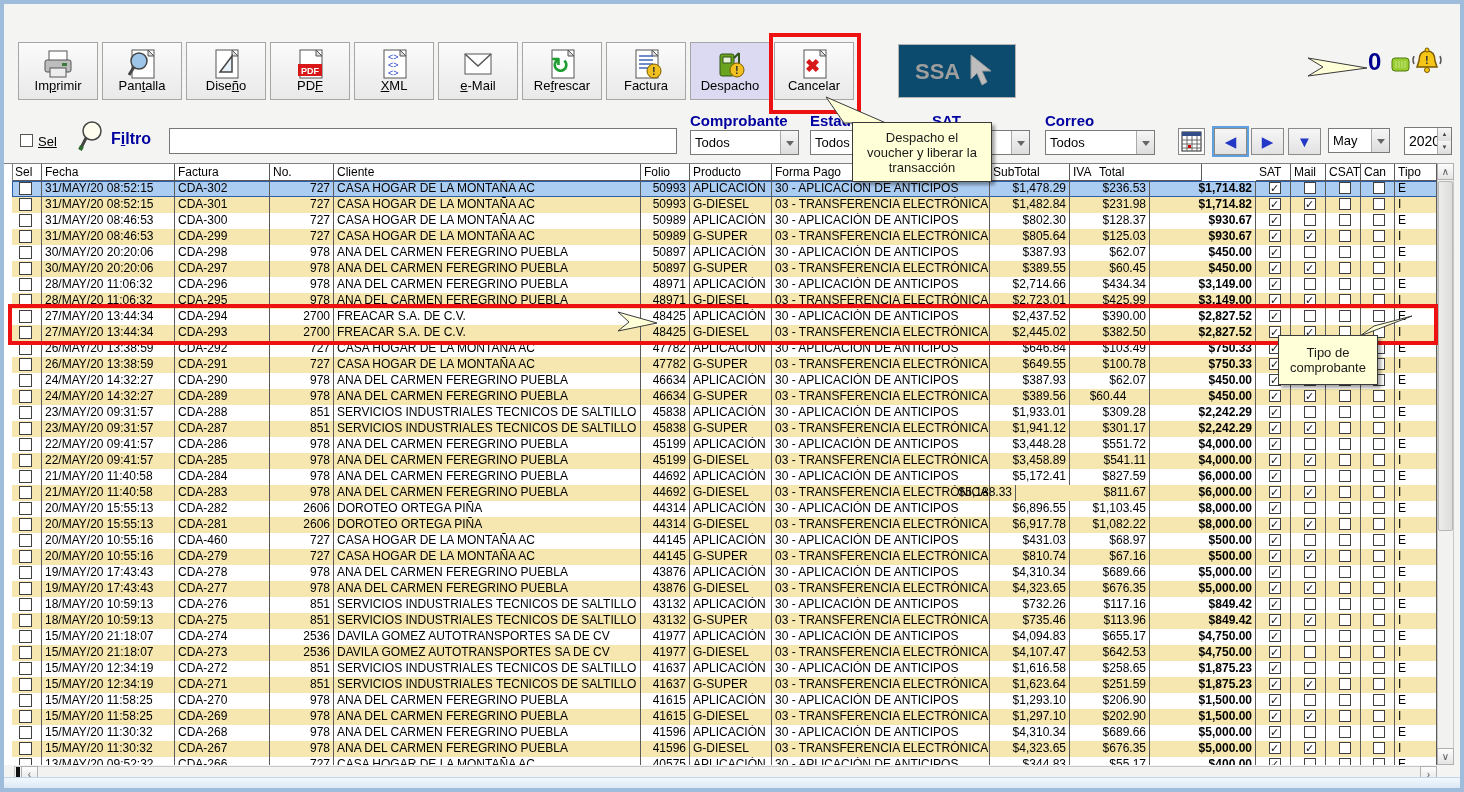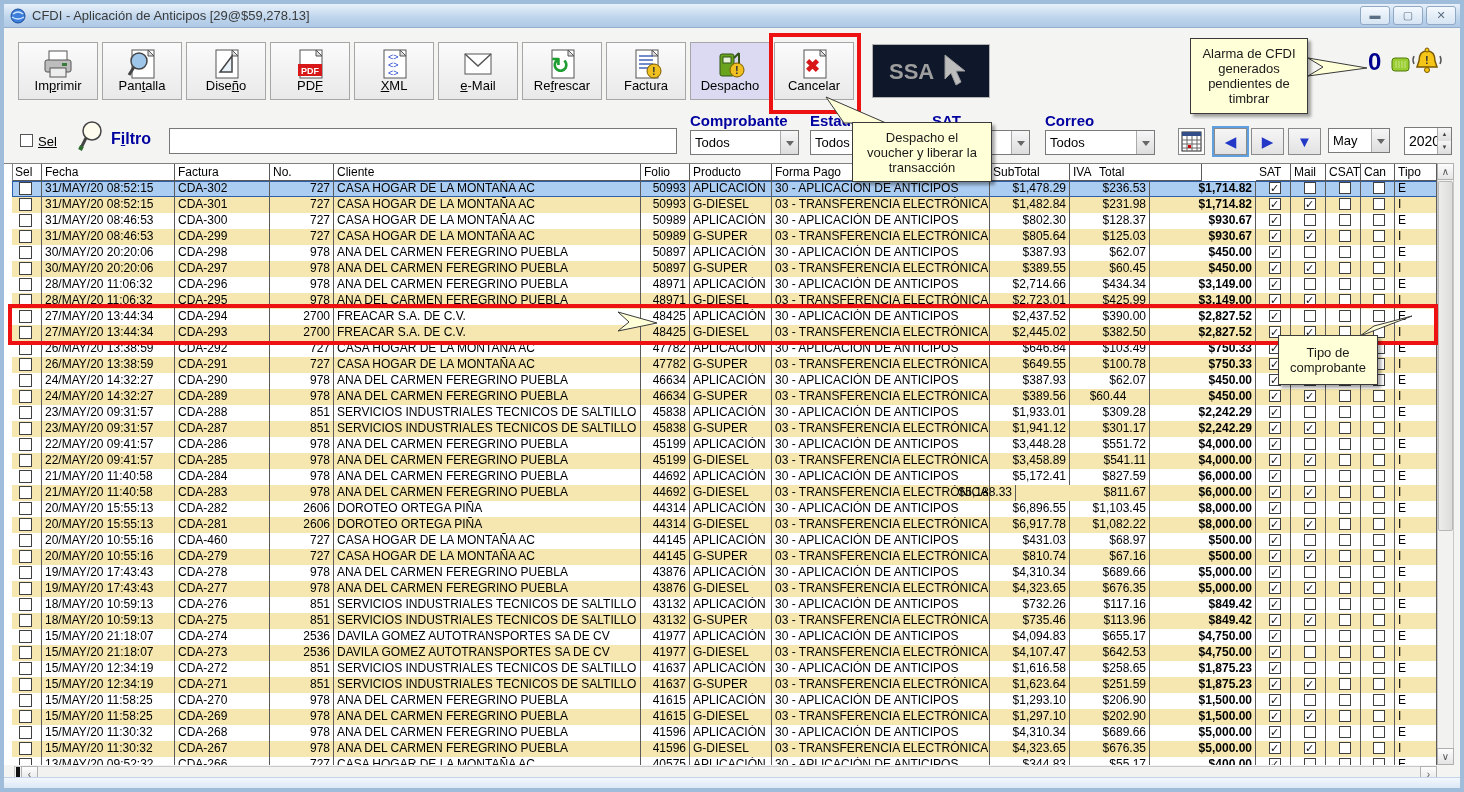--- a/index.html
+++ b/index.html
@@ -13,21 +13,21 @@
   #title-text { font-size:13px; color:#3A3A3A; margin-left:6px; }
   .winbtns { position:absolute; right:4px; top:2px; display:flex; gap:3px; }
   .winbtn { width:30px; height:19px; border:1px solid #8FA8C4; border-radius:3px;
     background:linear-gradient(#F4F9FE,#D6E4F2); color:#5A6E84; font-size:11px; line-height:17px; text-align:center; }
   
   .tbtn { position:absolute; top:38px; width:80px; height:58px; border:1px solid #A6A6A6;
     background:linear-gradient(#FBFBFB,#E9E9E9); text-align:center; font-size:13px; color:#000; }
   .tbtn .ticon { display:block; height:36px; padding-top:5px; }
   .tbtn .tlabel { display:block; height:16px; line-height:14px; }
   .tbtn.special { background:#DCDAF2; }
-  .tbtn.disabled { background:#0f172a; border-color:#B4B4B4; }
+  .tbtn.disabled { background:#0c4a6e; border-color:#B4B4B4;margin-left:26px; }
   
   .navy { color:#0000A0; font-weight:bold; }
   #filter-input { position:absolute; left:165px; top:124px; width:508px; height:26px;
     border:1px solid #777; background:#fff; font-size:13px; padding:0 4px; }
   .combo { position:absolute; height:25px; background:#fff; border:1px solid #7A7A7A; font-size:13px; }
   .combo .cval { position:absolute; left:4px; top:4px; right:20px; overflow:hidden; white-space:nowrap; }
   .combo .cbtn { position:absolute; right:0; top:0; bottom:0; width:18px; background:linear-gradient(#F6F6F6,#DDD);
     border-left:1px solid #AAA; }
   .combo .cbtn:after { content:""; position:absolute; left:5px; top:10px; border:4px solid transparent; border-top:5px solid #666; }
   .navbtn { position:absolute; top:124px; width:33px; height:27px; border:1px solid #8A8A8A;
@@ -60,32 +60,20 @@
     z-index:50; font-size:13px; color:#1A1A1A; text-align:center; white-space:pre-line; display:flex; align-items:center; justify-content:center; }
   .ptr { position:absolute; z-index:49; }
   #alarm-count { position:absolute; left:1364px; top:44px; font-size:24px; font-weight:bold; color:#00008F; z-index:10; }
   #status-strip { position:absolute; left:0; right:0; bottom:0; height:11px; background:linear-gradient(#F2F7FD,#DCE8F5); border-top:1px solid #C2D4E8; }
 </style>
 </head>
 <body>
 
 <div id="window">
 
-  <div id="titlebar">
-    <svg width="16" height="16">
-      <circle cx="8" cy="8" r="7" fill="#3D7EDB" stroke="#1D4E9B"></circle>
-      <path d="M3 6 Q8 2 13 6 M2 9 Q8 13 14 9" stroke="#CFE4FF" fill="none" stroke-width="1.5"></path>
-    </svg>
-    <span id="title-text">CFDI - Aplicación de Anticipos [29@$59,278.13]</span>
-    <div class="winbtns">
-      <div class="winbtn">▬</div>
-      <div class="winbtn">▢</div>
-      <div class="winbtn">✕</div>
-    </div>
-  </div>
 
   <div id="toolbar">
       <div class="tbtn" style="left: 14px;">
         <span class="ticon"><svg width="32" height="32">
             <rect x="7" y="3" width="18" height="10" fill="#fff" stroke="#555"></rect>
             <rect x="3" y="12" width="26" height="12" rx="2" fill="#BDBDBD" stroke="#555"></rect>
             <rect x="8" y="20" width="16" height="9" fill="#EDEDED" stroke="#555"></rect>
             <rect x="20" y="15" width="5" height="3" fill="#3A7A3A"></rect>
           </svg></span>
         <span class="tlabel">Im<u>p</u>rimir</span>
@@ -949,24 +937,20 @@
   <div class="redbox" style="left:765px; top:29px; width:92px; height:81px;"></div>
   <div class="redbox" style="left:4px; top:300px; width:1430px; height:41px;"></div>
 
   <svg class="ptr" style="left:812px; top:92px;" width="74" height="30">
     <polygon points="10,1 70,27 28,27" fill="#FFFFD8" stroke="#3A3A3A"></polygon>
   </svg>
   <div class="callout" style="left:848px; top:118px; width:140px; height:60px;">Despacho el
 voucher y liberar la
 transacción</div>
 
-  <div class="callout" style="left:1186px; top:34px; width:118px; height:76px;">Alarma de CFDI
-generados
-pendientes de
-timbrar</div>
   <svg class="ptr" style="left:1303px; top:52px;" width="62" height="24">
     <polygon points="1,2 60,12 1,20 16,11" fill="#FFFFD8" stroke="#3A3A3A"></polygon>
   </svg>
 
   <svg class="ptr" style="left:613px; top:306px;" width="42" height="24">
     <polygon points="1,2 40,13 1,21 12,12" fill="#FFFFD8" stroke="#3A3A3A"></polygon>
   </svg>
 
   <div class="callout" style="left:1274px; top:331px; width:100px; height:50px;">Tipo de
 comprobante</div>

